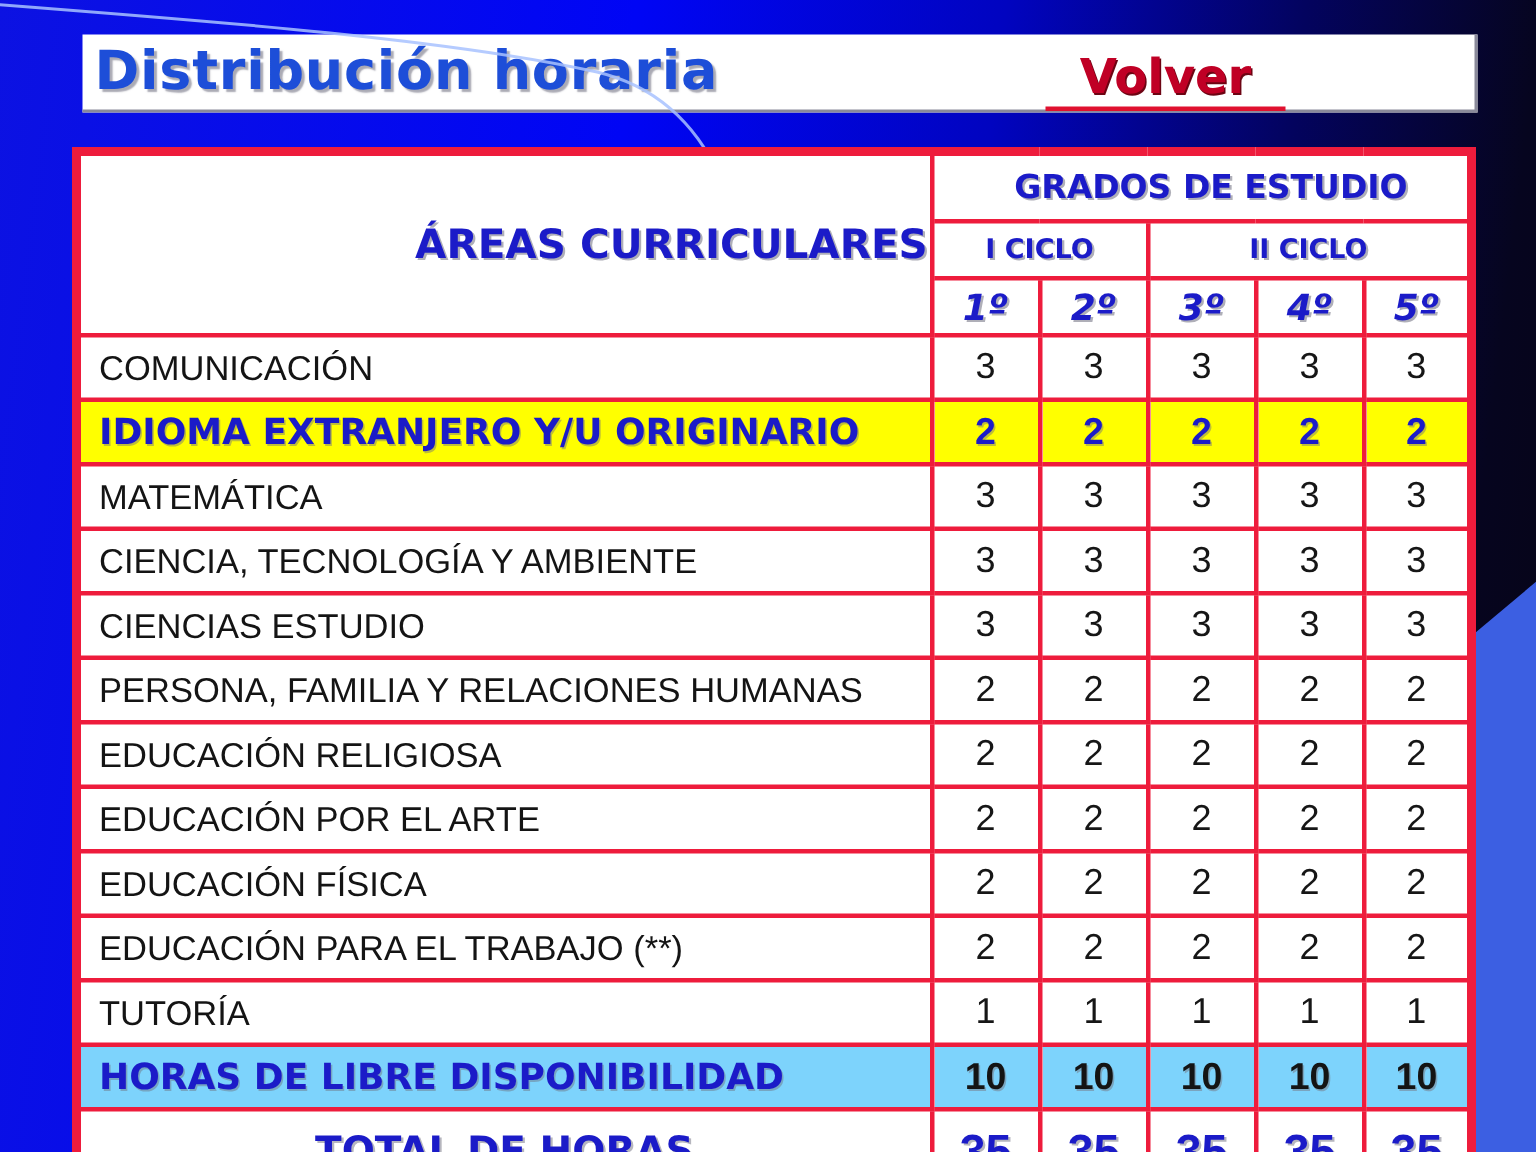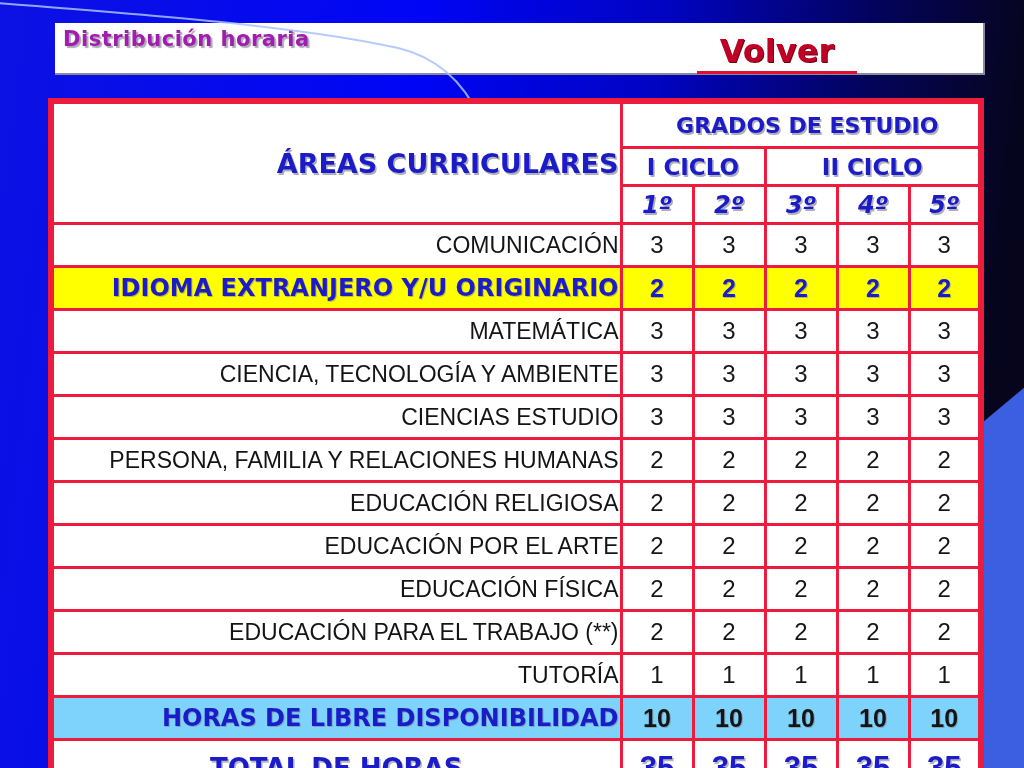--- a/index.html
+++ b/index.html
@@ -17,21 +17,21 @@
   .page-number{
     position:absolute;left:905px;top:720px;z-index:3;
     font-size:20px;font-weight:bold;color:#1c1b4e;letter-spacing:1px;
   }
   .header-bar{
     position:absolute;left:55px;top:23px;width:928px;height:50px;z-index:3;
     background:#ffffff;border-right:2px solid #8a8a9a;border-bottom:2px solid #8a8a9a;
   }
   .slide-title{
     position:absolute;left:8px;top:4px;
-    font-size:21px;font-weight:bold;color:#a21caf;
+    font-size:36px;font-weight:bold;color:#1d4ed8;
     text-shadow:2px 2px 1px rgba(125,125,140,0.65);
     letter-spacing:0.5px;white-space:nowrap;
   }
   .volver-link{
     position:absolute;left:642px;top:9px;width:160px;text-align:center;
     font-size:32px;font-weight:bold;color:#c00025;
     text-shadow:1px 1px 0 #6d0413;cursor:pointer;
     border-bottom:3px solid #e0112f;padding-bottom:1px;display:inline-block;
   }
   .table-wrap{position:absolute;left:48px;top:98px;z-index:5;}
@@ -41,25 +41,25 @@
   }
   table.main th, table.main td{
     border:3px solid #ee1c3c;overflow:hidden;white-space:nowrap;
     background:#ffffff;
   }
   col.c-label{width:570px;}
   col.c-grade{width:72px;}
   .blue-h{color:#1b1bc8;font-weight:bold;text-shadow:1.5px 1.5px 0 rgba(110,110,125,0.55);}
   th.corner{font-size:27px;text-align:right;height:40px;}
   th.grados{font-size:22px;text-align:center;height:40px;padding-left:15px;}
-  th.cycle{font-size:23px;text-align:center;height:33px;}
+  th.cycle{font-size:18px;text-align:center;height:33px;}
   th.grade{font-size:24px;text-align:center;height:33px;font-style:italic;}
   td.label-cell{
     font-family:"Liberation Sans",sans-serif;font-size:23px;color:#141414;
-    text-align:right;padding-left:12px;height:38px;font-weight:normal;
+    text-align:left;padding-left:12px;height:38px;font-weight:normal;
   }
   td.value-cell{
     font-family:"Liberation Sans",sans-serif;font-size:24px;color:#161616;
     text-align:center;height:38px;
   }
   tr.row-accent td{background:#ffff00;}
   tr.row-accent td.label-cell{
     color:#1b1bc8;font-weight:bold;font-size:24px;
     font-family:"DejaVu Sans",sans-serif;
     text-shadow:1px 1px 0 rgba(110,110,125,0.45);

